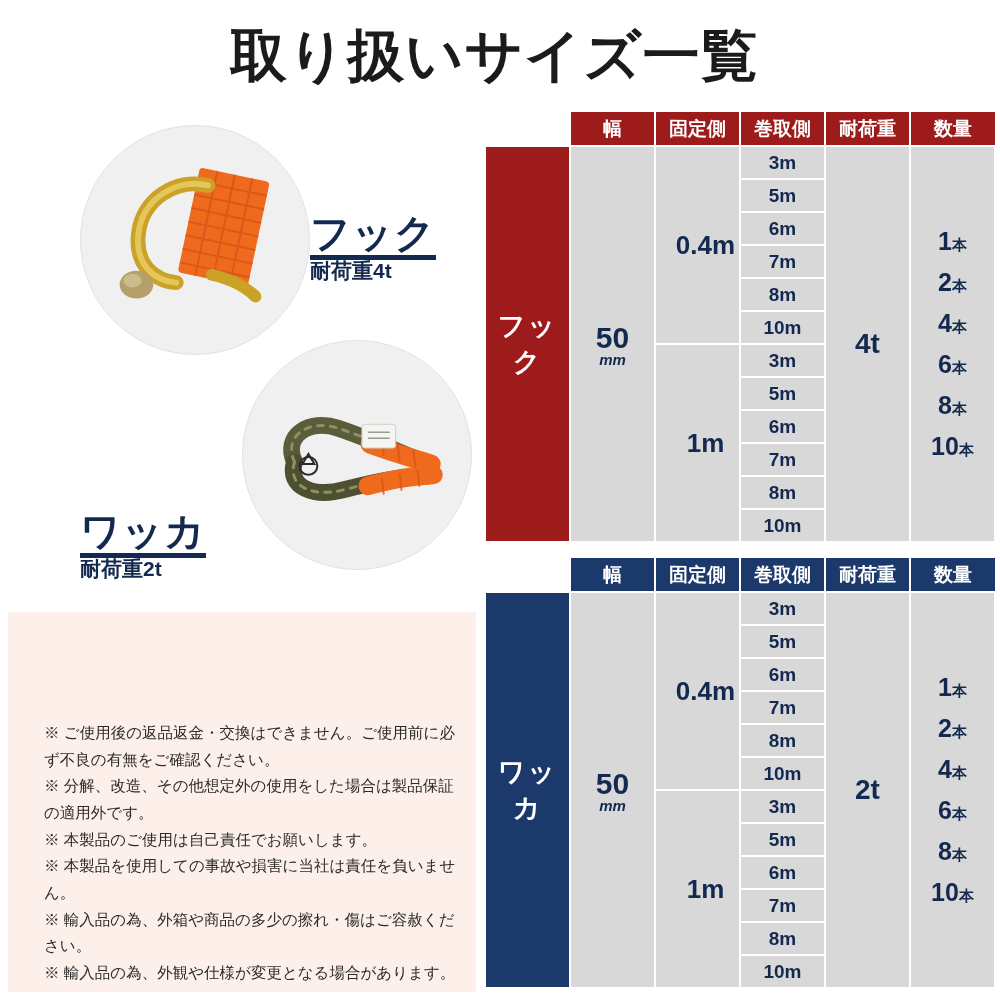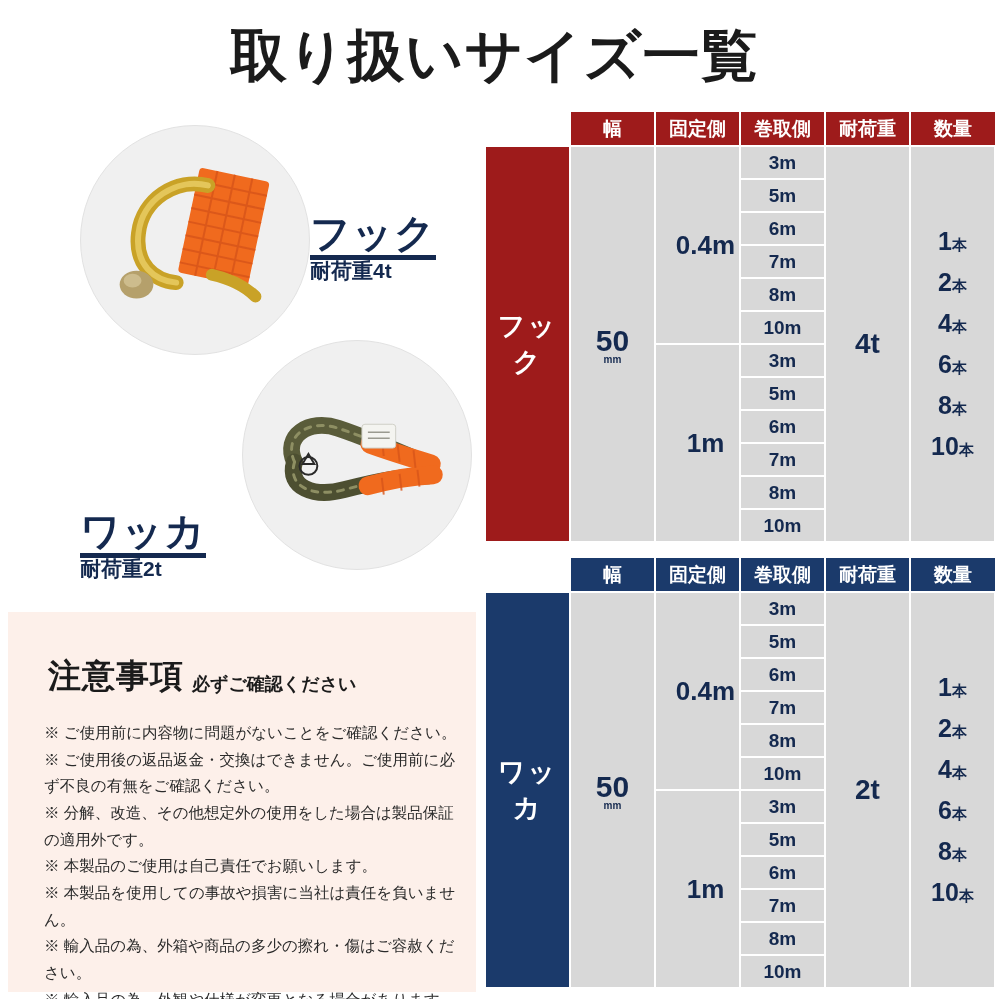--- a/index.html
+++ b/index.html
@@ -102,21 +102,21 @@
   td.typecell {
     font-size: 27px;
     letter-spacing: 2px;
     color: #ffffff;
     width: 56px;
   }
   .hook-tbl td.typecell { background: #9e1b1b; }
   .loop-tbl td.typecell { background: #1b3a6b; }
 
   td.width-cell { font-size: 30px; width: 78px; }
-  td.width-cell .unit { font-size: 10px; display: block; margin-top: -4px; }
+  td.width-cell .unit { font-size: 15px; display: block; margin-top: -4px; font-style: italic; }
   td.fixed-cell { font-size: 26px; width: 92px; padding-left: 16px; }
   td.len-cell { font-size: 19px; width: 88px; height: 33px; }
   td.cap-cell { font-size: 28px; width: 84px; }
   td.qty-cell { width: 112px; font-size: 19px; padding: 0; vertical-align: middle; }
   .qty-list { display: flex; flex-direction: column; align-items: center; justify-content: center; gap: 12px; }
   .qty-list span { font-size: 25px; white-space: nowrap; }
   .qty-list span .hon { font-size: 15px; }
 </style>
 </head>
 <body>
@@ -191,26 +191,21 @@
     </div>
 
     <div class="badge loop-badge">
       <span class="big">ワッカ</span>
       <span class="underline"></span>
       <span class="small">耐荷重2t</span>
     </div>
   </div>
 
   <div class="notes">
-    <div class="notes-head">
-      <span class="notes-title">注意事項</span>
-      <span class="notes-sub">必ずご確認ください</span>
-    </div>
     <div class="notes-body">
-      <p>※ ご使用前に内容物に問題がないことをご確認ください。</p>
       <p>※ ご使用後の返品返金・交換はできません。ご使用前に必ず不良の有無をご確認ください。</p>
       <p>※ 分解、改造、その他想定外の使用をした場合は製品保証の適用外です。</p>
       <p>※ 本製品のご使用は自己責任でお願いします。</p>
       <p>※ 本製品を使用しての事故や損害に当社は責任を負いません。</p>
       <p>※ 輸入品の為、外箱や商品の多少の擦れ・傷はご容赦ください。</p>
       <p>※ 輸入品の為、外観や仕様が変更となる場合があります。</p>
     </div>
   </div>
 
   <div class="tbl hook-tbl">

